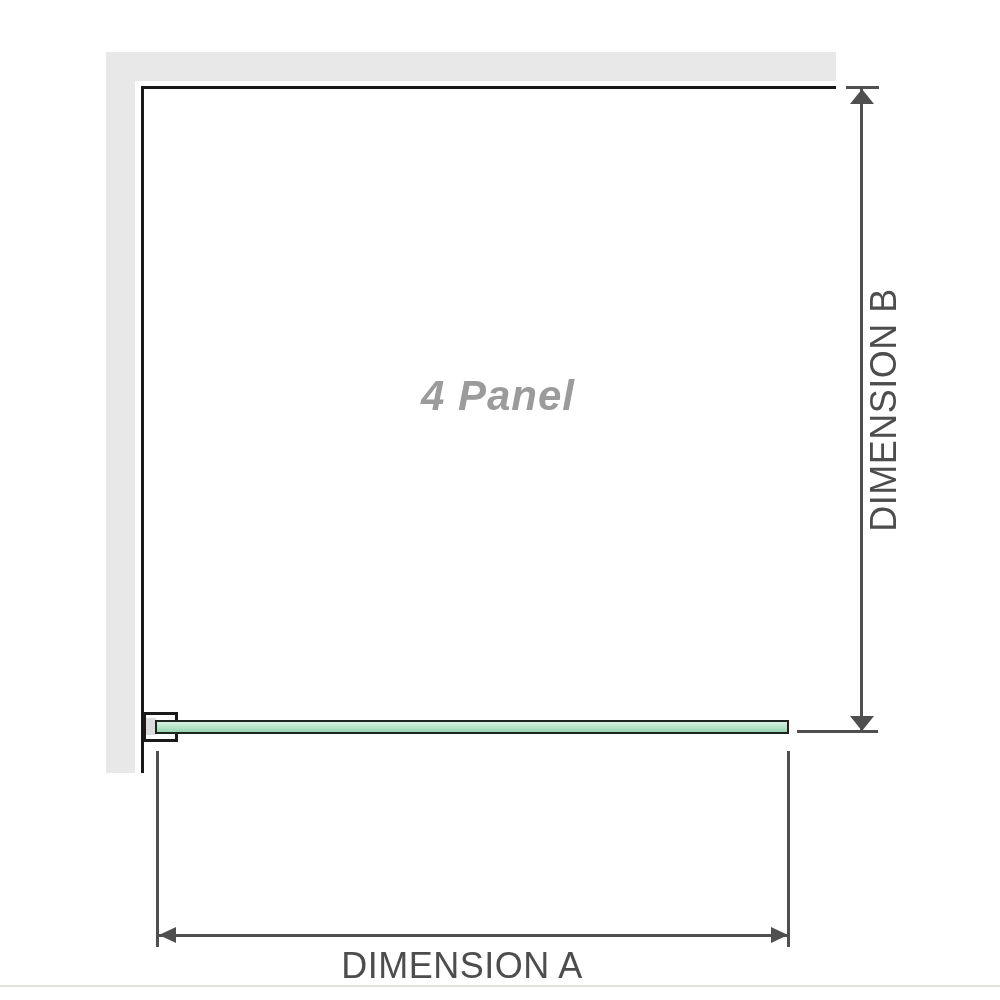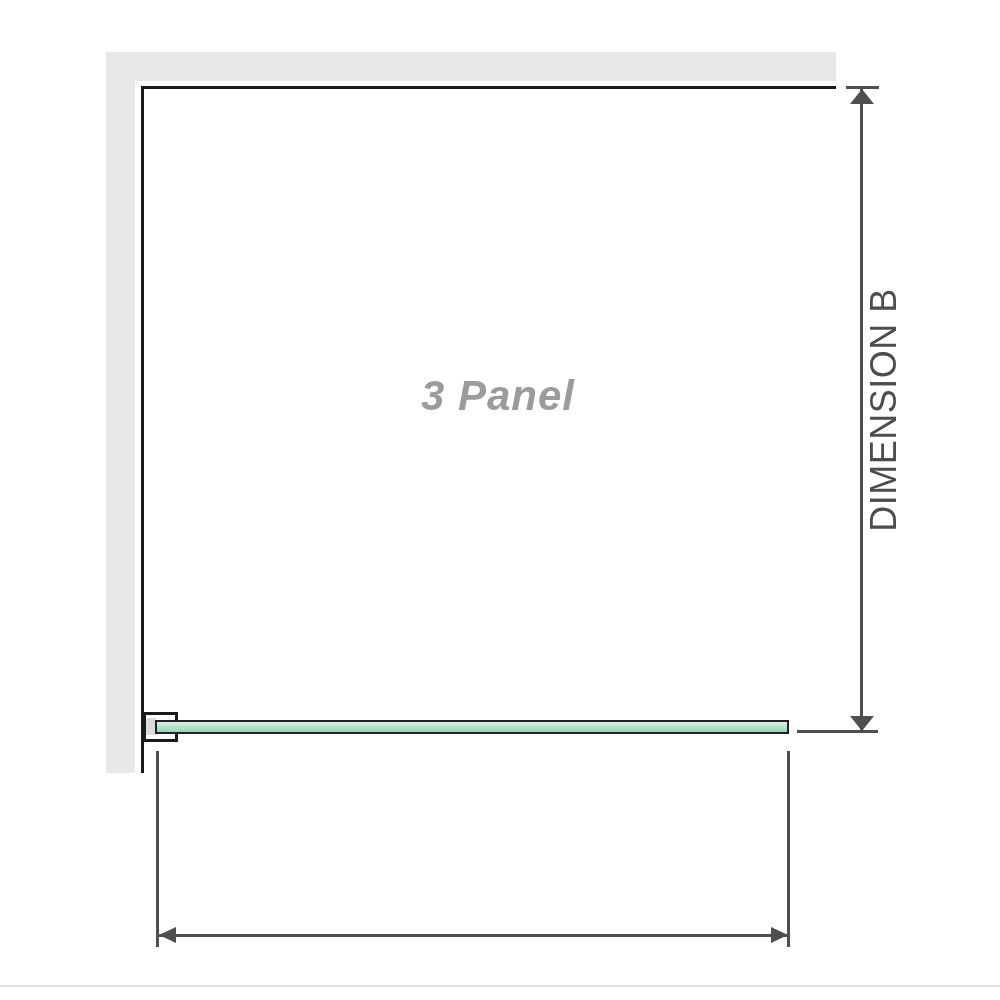--- a/index.html
+++ b/index.html
@@ -142,37 +142,38 @@
 
 <div class="canvas">
 
   <div class="abs wall-top"></div>
   <div class="abs wall-left"></div>
 
   <div class="abs outline-top"></div>
   <div class="abs outline-left"></div>
 
   <div class="abs panel-label-box">
-    <span class="panel-label">3 Panel</span>
+    <span class="panel-label">4 Panel</span>
   </div>
 
   <div class="abs bracket">
     <div class="bracket-pad"></div>
   </div>
 
   <div class="abs glass-bar"></div>
 
   <div class="abs dim-line dimb-line"></div>
   <div class="abs dim-line tick-top"></div>
   <div class="abs dim-line tick-bottom"></div>
   <div class="abs arrow arrow-up"></div>
   <div class="abs arrow arrow-down"></div>
   <div class="abs dim-label dimb-label">DIMENSION B</div>
 
   <div class="abs dim-line ext-left"></div>
   <div class="abs dim-line ext-right"></div>
   <div class="abs dim-line dima-line"></div>
   <div class="abs arrow arrow-left"></div>
   <div class="abs arrow arrow-right"></div>
+  <div class="abs dim-label dima-label">DIMENSION A</div>
 
   <div class="abs baseline"></div>
 
 </div>
 
 </body></html>

